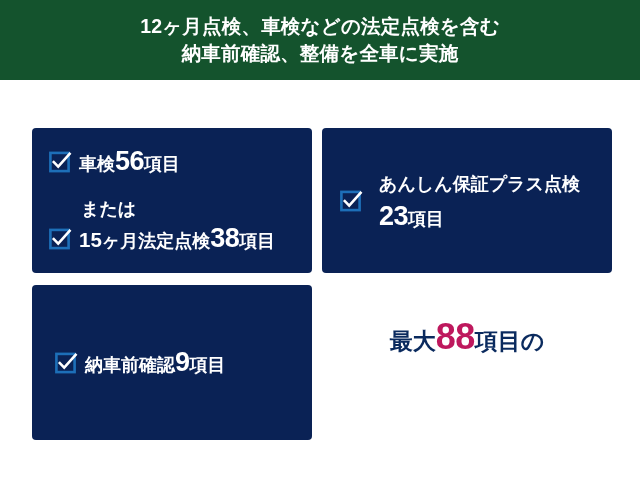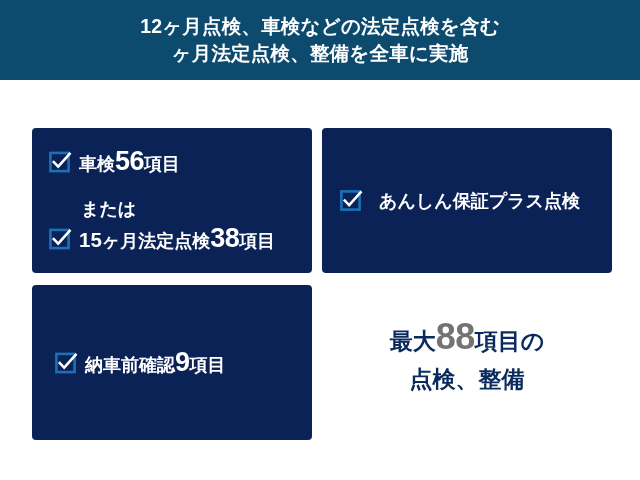--- a/index.html
+++ b/index.html
@@ -21,21 +21,21 @@
     background: #ffffff;
   }
 
   
   .header-band {
     position: absolute;
     left: 0;
     top: 0;
     width: 640px;
     height: 80px;
-    background: #0c4a6e;
+    background: #14532d;
     display: flex;
     flex-direction: column;
     align-items: center;
     justify-content: center;
     box-sizing: border-box;
   }
   .header-line {
     color: #ffffff;
     font-size: 19.5px;
     font-weight: bold;
@@ -178,21 +178,21 @@
     letter-spacing: -0.5px;
   }
 </style>
 </head>
 <body>
 
 <div id="page">
 
   <div class="header-band">
     <div class="header-line">12ヶ月点検、車検などの法定点検を含む</div>
-    <div class="header-line">ヶ月法定点検、整備を全車に実施</div>
+    <div class="header-line">納車前確認、整備を全車に実施</div>
   </div>
 
   <div class="card card--one">
     <div class="card-inner-rows">
 
       <div class="row">
         <span class="checkbox-icon">
           <svg width="21" height="21" viewBox="0 0 21 21">
             <rect x="1.4" y="1.4" width="18.2" height="18.2" fill="none" stroke="#1d6fb8" stroke-width="2.6"></rect>
             <path d="M4.8 10.6 L9.2 15.2 L20.6 2.4" fill="none" stroke="#ffffff" stroke-width="2.6" stroke-linecap="square" stroke-linejoin="miter"></path>
@@ -221,34 +221,34 @@
   <div class="card card--two">
     <div class="card-inner-split">
       <span class="checkbox-icon">
         <svg width="21" height="21" viewBox="0 0 21 21">
           <rect x="1.4" y="1.4" width="18.2" height="18.2" fill="none" stroke="#1d6fb8" stroke-width="2.6"></rect>
           <path d="M4.8 10.6 L9.2 15.2 L20.6 2.4" fill="none" stroke="#ffffff" stroke-width="2.6" stroke-linecap="square" stroke-linejoin="miter"></path>
         </svg>
       </span>
       <span class="split-texts">
         <span class="ctext tline">あんしん保証プラス点検</span>
+        <span class="ctext tline"><span class="num">23</span><span>項目</span></span>
       </span>
     </div>
   </div>
 
   <div class="card card--three">
     <div class="card-inner-center">
       <span class="checkbox-icon">
         <svg width="21" height="21" viewBox="0 0 21 21">
           <rect x="1.4" y="1.4" width="18.2" height="18.2" fill="none" stroke="#1d6fb8" stroke-width="2.6"></rect>
           <path d="M4.8 10.6 L9.2 15.2 L20.6 2.4" fill="none" stroke="#ffffff" stroke-width="2.6" stroke-linecap="square" stroke-linejoin="miter"></path>
         </svg>
       </span>
       <span class="ctext"><span>納車前確認</span><span class="num">9</span><span>項目</span></span>
     </div>
   </div>
 
   <div class="summary">
-    <div class="summary-line"><span>最大</span><span class="big-num" id="summary-big-number" style="color: #737373;">88</span><span>項目</span><span>の</span></div>
-    <div class="summary-line">点検、整備</div>
+    <div class="summary-line"><span>最大</span><span class="big-num" id="summary-big-number" style="color: #be185d;">88</span><span>項目</span><span>の</span></div>
   </div>
 
 </div>
 
 </body></html>

